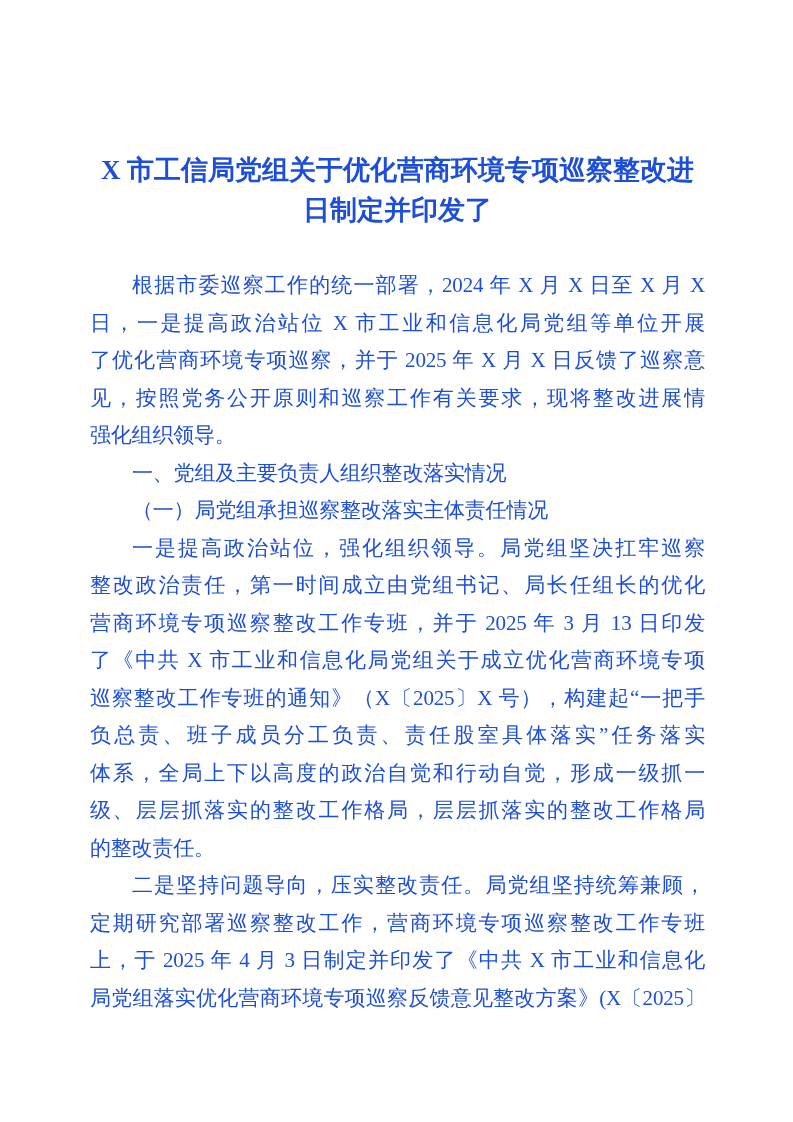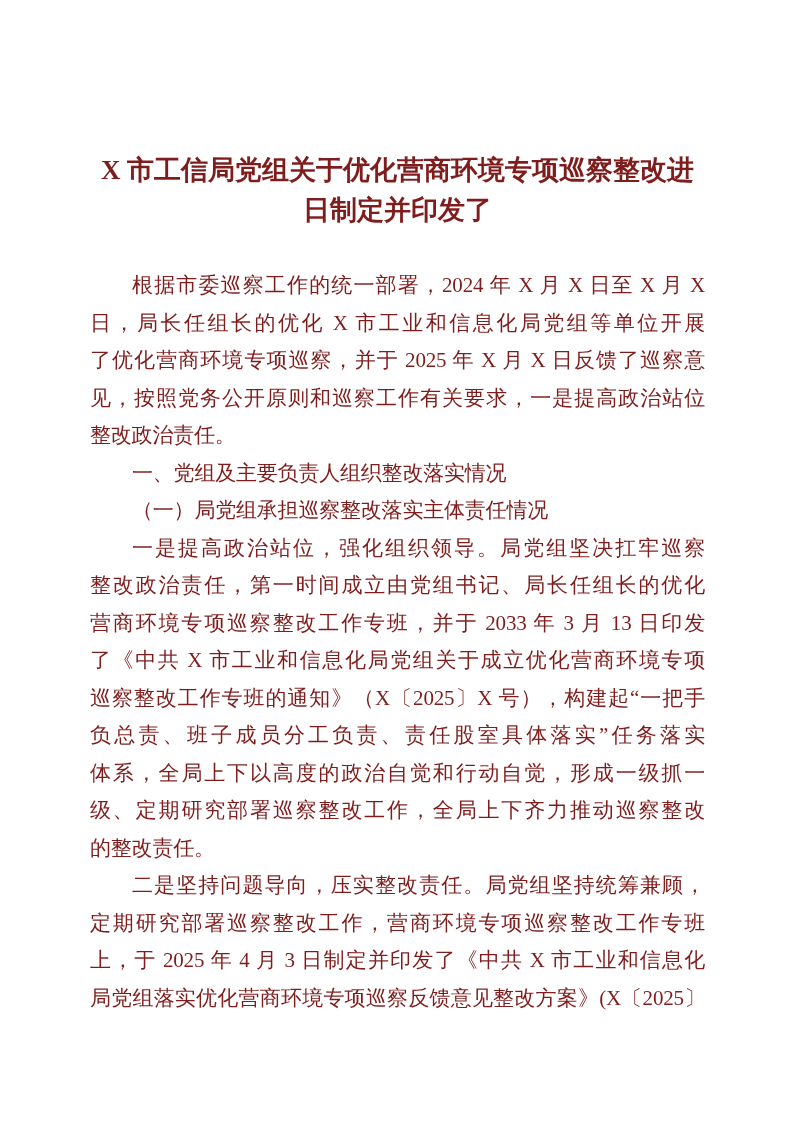--- a/index.html
+++ b/index.html
@@ -10,21 +10,21 @@
   .page {
     position: relative;
     width: 793px;
     height: 1122px;
     margin: 0 auto;
     background: #ffffff;
     box-sizing: border-box;
     padding: 150px 88px 0 90px;
     overflow: hidden;
     font-family: "Liberation Serif", "DejaVu Serif", serif;
-    color: #7f1d1d;
+    color: #1d4ed8;
   }
   .doc-title {
     margin: 0 0 37px 0;
     font-weight: bold;
   }
   .title-line {
     text-align: center;
     font-size: 27px;
     line-height: 40px;
     font-weight: bold;
@@ -54,33 +54,33 @@
 </head>
 <body>
 
 <div class="page">
   <div class="doc-title">
       <div class="title-line">X 市工信局党组关于优化营商环境专项巡察整改进</div>
       <div class="title-line">日制定并印发了</div>
     </div>
   <div class="doc-body">
       <div class="line paragraph first">根据市委巡察工作的统一部署，2024 年 X 月 X 日至 X 月 X</div>
-      <div class="line paragraph">日，局长任组长的优化 X 市工业和信息化局党组等单位开展</div>
+      <div class="line paragraph">日，一是提高政治站位 X 市工业和信息化局党组等单位开展</div>
       <div class="line paragraph">了优化营商环境专项巡察，并于 2025 年 X 月 X 日反馈了巡察意</div>
-      <div class="line paragraph">见，按照党务公开原则和巡察工作有关要求，一是提高政治站位</div>
-      <div class="line paragraph last">整改政治责任。</div>
+      <div class="line paragraph">见，按照党务公开原则和巡察工作有关要求，现将整改进展情</div>
+      <div class="line paragraph last">强化组织领导。</div>
       <div class="line heading1 first last">一、党组及主要负责人组织整改落实情况</div>
       <div class="line heading2 first last">（一）局党组承担巡察整改落实主体责任情况</div>
       <div class="line paragraph first">一是提高政治站位，强化组织领导。局党组坚决扛牢巡察</div>
       <div class="line paragraph">整改政治责任，第一时间成立由党组书记、局长任组长的优化</div>
-      <div class="line paragraph">营商环境专项巡察整改工作专班，并于 2033 年 3 月 13 日印发</div>
+      <div class="line paragraph">营商环境专项巡察整改工作专班，并于 2025 年 3 月 13 日印发</div>
       <div class="line paragraph">了《中共 X 市工业和信息化局党组关于成立优化营商环境专项</div>
       <div class="line paragraph">巡察整改工作专班的通知》（X〔2025〕X 号），构建起“一把手</div>
       <div class="line paragraph">负总责、班子成员分工负责、责任股室具体落实”任务落实</div>
       <div class="line paragraph">体系，全局上下以高度的政治自觉和行动自觉，形成一级抓一</div>
-      <div class="line paragraph">级、定期研究部署巡察整改工作，全局上下齐力推动巡察整改</div>
+      <div class="line paragraph">级、层层抓落实的整改工作格局，层层抓落实的整改工作格局</div>
       <div class="line paragraph last">的整改责任。</div>
       <div class="line paragraph first">二是坚持问题导向，压实整改责任。局党组坚持统筹兼顾，</div>
       <div class="line paragraph">定期研究部署巡察整改工作，营商环境专项巡察整改工作专班</div>
       <div class="line paragraph">上，于 2025 年 4 月 3 日制定并印发了《中共 X 市工业和信息化</div>
       <div class="line paragraph">局党组落实优化营商环境专项巡察反馈意见整改方案》(X〔2025〕</div>
     </div>
 </div>
 
 </body></html>

